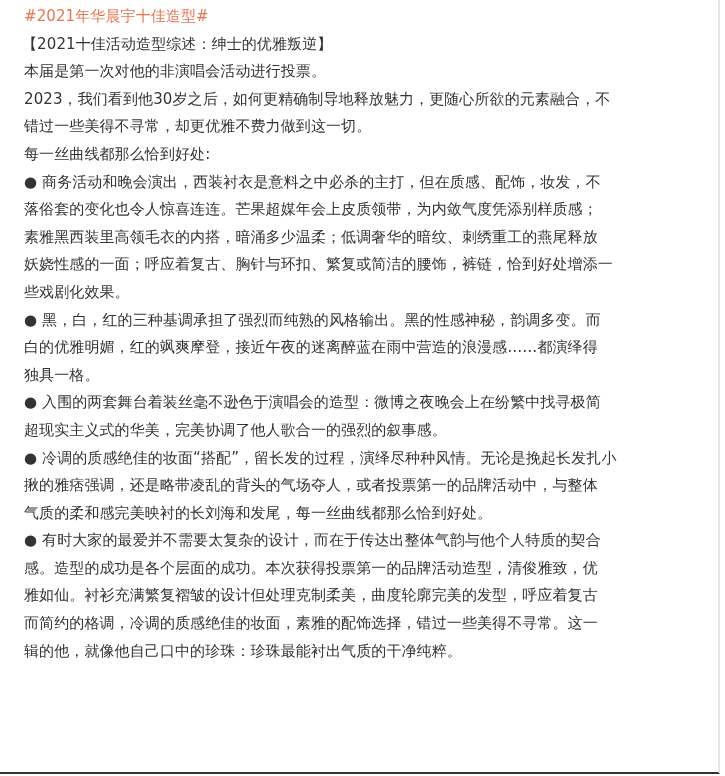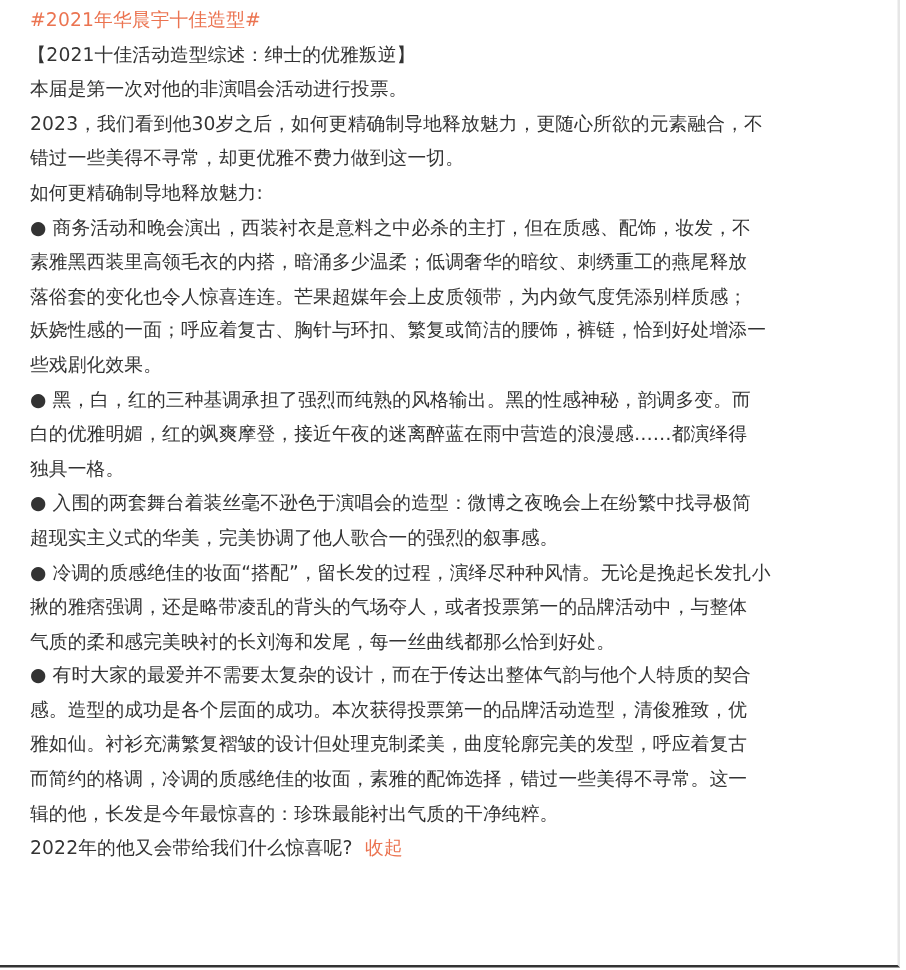--- a/index.html
+++ b/index.html
@@ -64,26 +64,26 @@
 
     <span class="line bracket-title">【2021十佳活动造型综述：绅士的优雅叛逆】</span>
 
     <span class="line">本届是第一次对他的非演唱会活动进行投票。</span>
 
     <div>
       <span class="line">2023，我们看到他30岁之后，如何更精确制导地释放魅力，更随心所欲的元素融合，不</span>
       <span class="line">错过一些美得不寻常，却更优雅不费力做到这一切。</span>
     </div>
 
-    <span class="line">如何更精确制导地释放魅力:</span>
+    <span class="line">每一丝曲线都那么恰到好处:</span>
 
     <div>
       <span class="line">● 商务活动和晚会演出，西装衬衣是意料之中必杀的主打，但在质感、配饰，妆发，不</span>
+      <span class="line">落俗套的变化也令人惊喜连连。芒果超媒年会上皮质领带，为内敛气度凭添别样质感；</span>
       <span class="line">素雅黑西装里高领毛衣的内搭，暗涌多少温柔；低调奢华的暗纹、刺绣重工的燕尾释放</span>
-      <span class="line">落俗套的变化也令人惊喜连连。芒果超媒年会上皮质领带，为内敛气度凭添别样质感；</span>
       <span class="line">妖娆性感的一面；呼应着复古、胸针与环扣、繁复或简洁的腰饰，裤链，恰到好处增添一</span>
       <span class="line">些戏剧化效果。</span>
     </div>
 
     <div>
       <span class="line">● 黑，白，红的三种基调承担了强烈而纯熟的风格输出。黑的性感神秘，韵调多变。而</span>
       <span class="line">白的优雅明媚，红的飒爽摩登，接近午夜的迷离醉蓝在雨中营造的浪漫感……都演绎得</span>
       <span class="line">独具一格。</span>
     </div>
 
@@ -96,19 +96,18 @@
       <span class="line">● 冷调的质感绝佳的妆面“搭配”，留长发的过程，演绎尽种种风情。无论是挽起长发扎小</span>
       <span class="line">揪的雅痞强调，还是略带凌乱的背头的气场夺人，或者投票第一的品牌活动中，与整体</span>
       <span class="line">气质的柔和感完美映衬的长刘海和发尾，每一丝曲线都那么恰到好处。</span>
     </div>
 
     <div>
       <span class="line">● 有时大家的最爱并不需要太复杂的设计，而在于传达出整体气韵与他个人特质的契合</span>
       <span class="line">感。造型的成功是各个层面的成功。本次获得投票第一的品牌活动造型，清俊雅致，优</span>
       <span class="line">雅如仙。衬衫充满繁复褶皱的设计但处理克制柔美，曲度轮廓完美的发型，呼应着复古</span>
       <span class="line">而简约的格调，冷调的质感绝佳的妆面，素雅的配饰选择，错过一些美得不寻常。这一</span>
-      <span class="line">辑的他，长发是今年最惊喜的：珍珠最能衬出气质的干净纯粹。</span>
+      <span class="line">辑的他，就像他自己口中的珍珠：珍珠最能衬出气质的干净纯粹。</span>
     </div>
 
-    <span class="line"><span>2022年的他又会带给我们什么惊喜呢?</span><a class="collapse-link">收起</a></span>
 
   </div>
 </div>
 
 </body></html>

